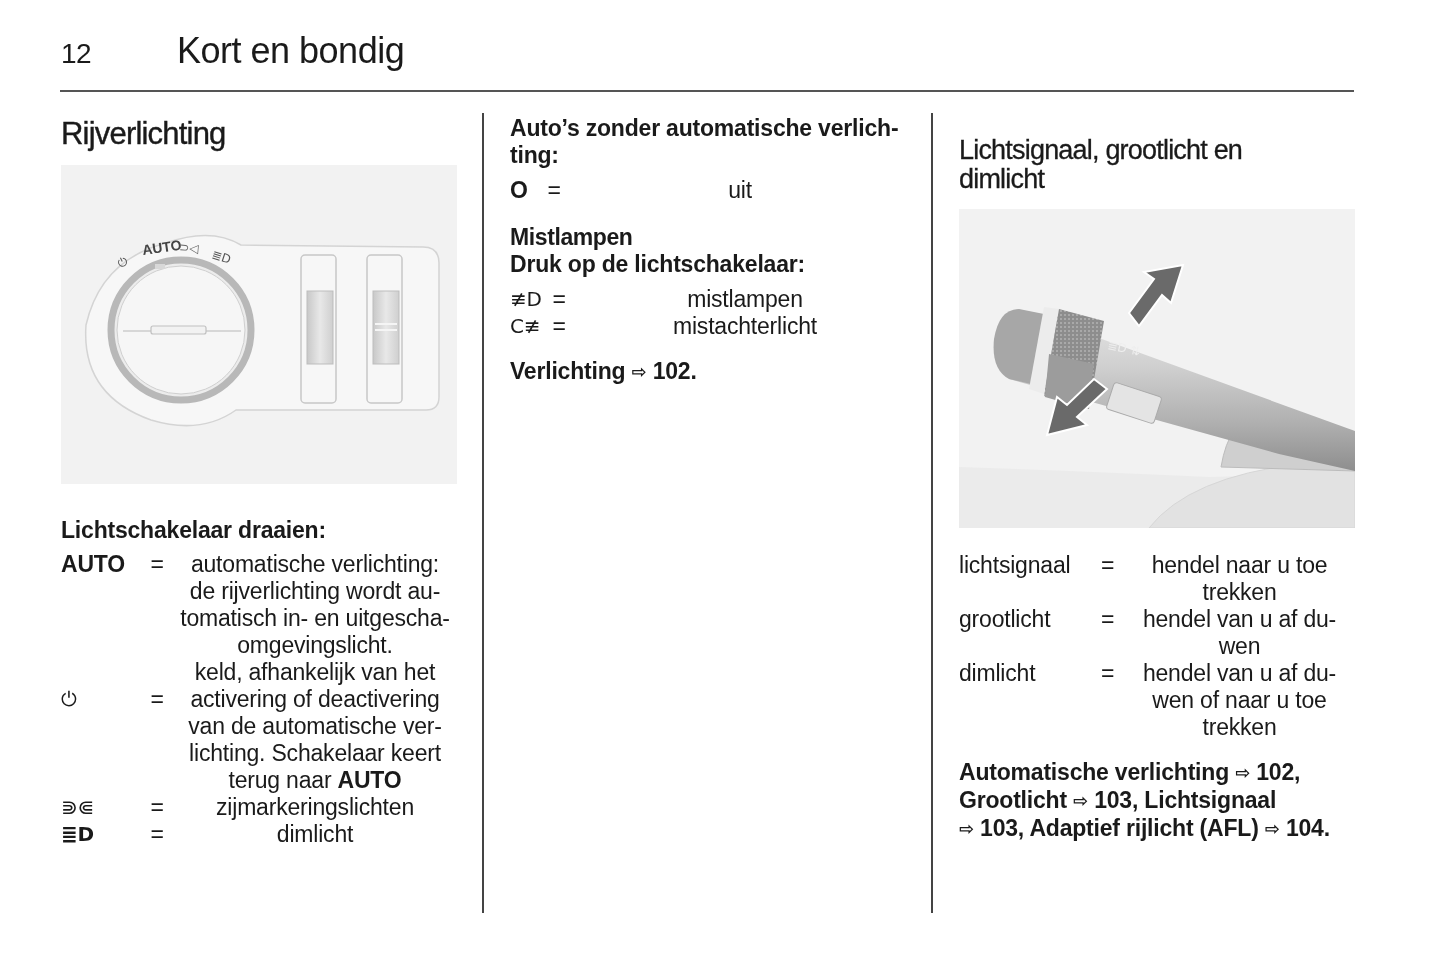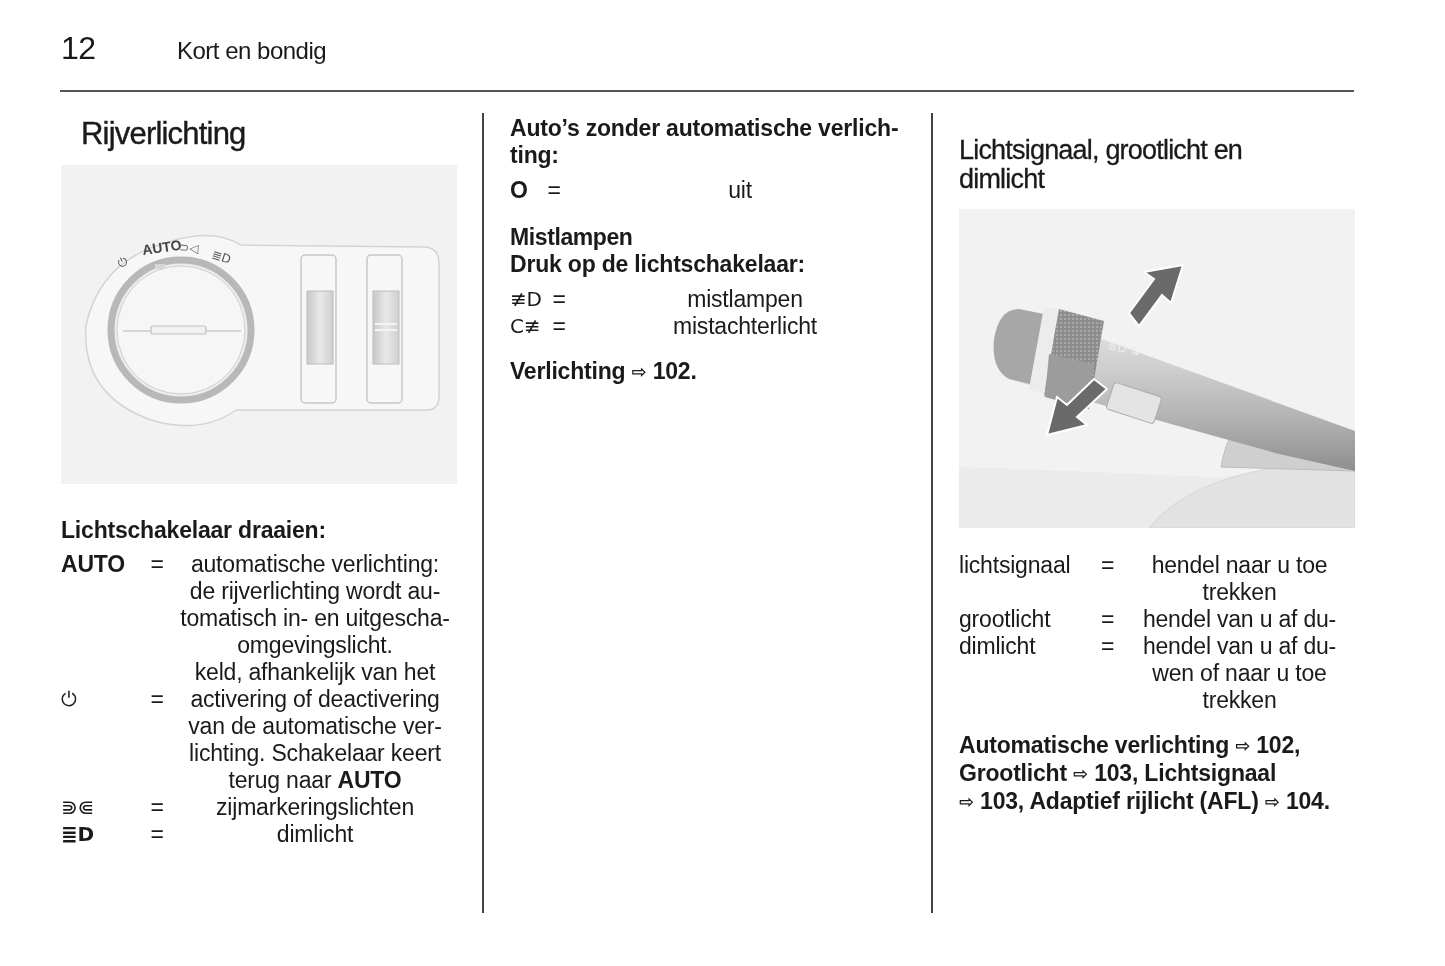--- a/index.html
+++ b/index.html
@@ -1,34 +1,34 @@
 <!DOCTYPE html>
 <html><head>
   <meta charset="utf-8">
   <style>
     * { box-sizing: border-box; margin: 0; padding: 0; }
     html, body { width: 1445px; height: 966px; background: #ffffff; overflow: hidden; }
     body { position: relative; font-family: "Liberation Sans", "DejaVu Sans", sans-serif; color: #1a1a1a; }
 
     .page-header { position: absolute; left: 61px; top: 30px; height: 36px; display: flex; align-items: baseline; }
-    .page-num { font-size: 32px; width: 116px; letter-spacing: -0.5px; }
-    .chapter-title { font-size: 24px; letter-spacing: -0.5px; }
+    .page-num { font-size: 28px; width: 116px; letter-spacing: -0.5px; }
+    .chapter-title { font-size: 36px; letter-spacing: -0.5px; }
     .header-rule { position: absolute; left: 60px; top: 90px; width: 1294px; height: 2px; background: #555; }
 
     .col-divider { position: absolute; top: 113px; width: 2px; height: 800px; background: #444; }
     .col-divider.d1 { left: 482px; }
     .col-divider.d2 { left: 931px; }
 
     .col { position: absolute; top: 113px; }
     .col1 { left: 61px; width: 396px; }
     .col2 { left: 510px; width: 400px; }
     .col3 { left: 959px; width: 396px; margin-top: 20px; }
 
     .section-title { font-size: 31px; font-weight: normal; letter-spacing: -0.8px; line-height: 1.1; -webkit-text-stroke: 0.4px #1a1a1a; }
-    .col1 .section-title { margin-top: 4px; margin-left: 20px; }
+    .col1 .section-title { margin-top: 4px; }
     .col3 .section-title { font-size: 27px; line-height: 29px; margin-top: 3px; -webkit-text-stroke: 0.3px #1a1a1a; }
 
     .figure { background: #f2f2f2; position: relative; overflow: hidden; }
     .col1 .figure { margin-top: 14px; width: 396px; height: 319px; }
     .col3 .figure { margin-top: 15px; width: 396px; height: 319px; }
 
     .body-text { font-size: 23px; line-height: 27px; letter-spacing: -0.2px; font-weight: bold; }
     .col1 .intro { margin-top: 33px; }
 
     .def-list { margin-top: 7px; }
@@ -229,20 +229,21 @@
       <span class="def-desc">
         <div>hendel naar u toe</div>
         <div>trekken</div>
       </span>
     </div>
     <div class="def-row">
       <span class="def-term">grootlicht</span>
       <span class="def-eq">=</span>
       <span class="def-desc">
         <div>hendel van u af du-</div>
+        <div>wen</div>
       </span>
     </div>
     <div class="def-row">
       <span class="def-term">dimlicht</span>
       <span class="def-eq">=</span>
       <span class="def-desc">
         <div>hendel van u af du-</div>
         <div>wen of naar u toe</div>
         <div>trekken</div>
       </span>

